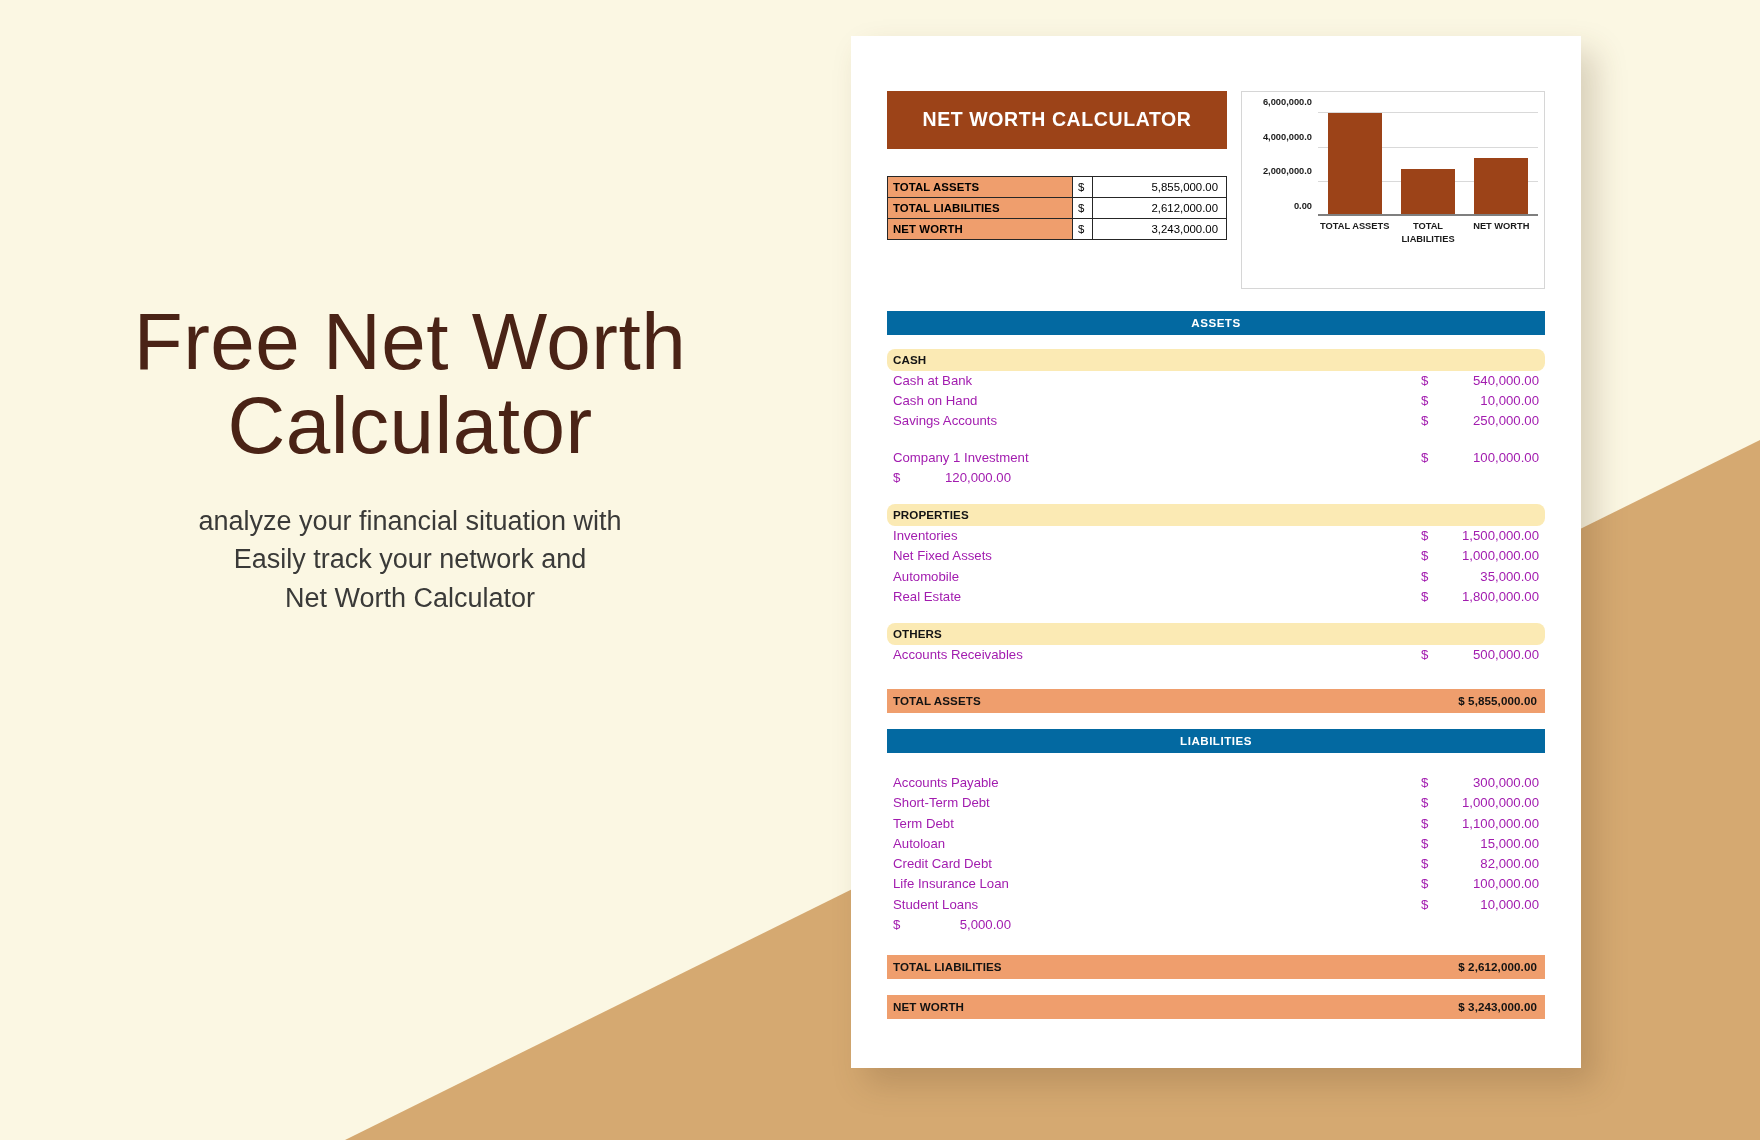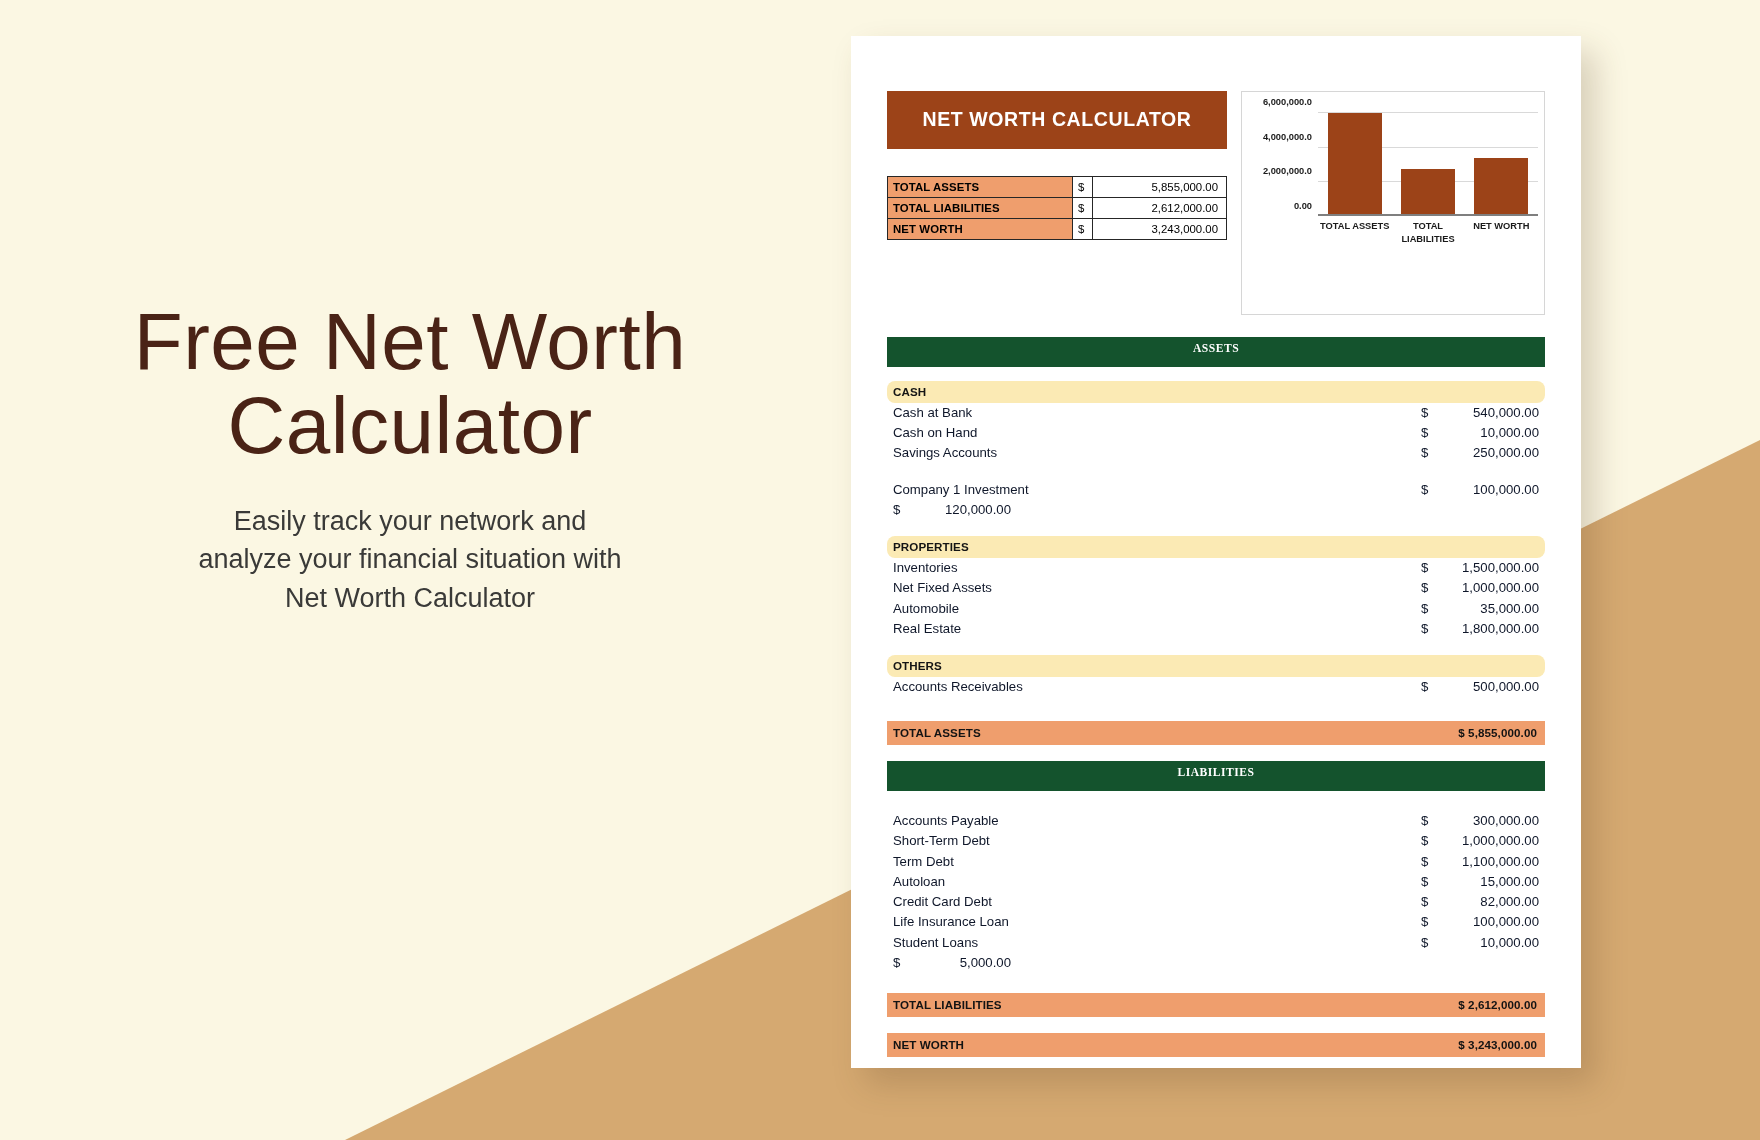--- a/index.html
+++ b/index.html
@@ -98,21 +98,21 @@
     letter-spacing: 0.1px;
     width: 185px;
   }
   #summary-table td.cur { width: 20px; text-align: left; }
   #summary-table td.amt { text-align: right; padding-right: 8px; }
 
   
   #chart-box {
     margin-left: 14px;
     flex: 1 1 auto;
-    height: 224px;
+    height: 198px;
     border: 1px solid #d6d6d6;
     background: #fff;
     position: relative;
   }
   #chart-inner {
     position: absolute;
     left: 0; top: 10px; right: 4px; bottom: 4px;
   }
   .y-labels {
     position: absolute;
@@ -166,43 +166,42 @@
     font-size: 9.3px;
     font-weight: bold;
     color: #1a1a1a;
     line-height: 1.35;
   }
 
   
   #sheet { margin-top: 22px; }
 
   .section-banner {
-    background: #14532d;
+    background: #0369a1;
     color: #fff;
     font-size: 11.6px;
     font-weight: bold;
     letter-spacing: 0.5px;
     text-align: center;
-    padding: 5px 0 12px 0;
-    font-family: Liberation Serif, serif;
+    padding: 5px 0 6px 0;
   }
   .group-head {
     background: #fbeab4;
     font-size: 11.6px;
     font-weight: bold;
     color: #141414;
     padding: 4px 6px 5px 6px;
     letter-spacing: 0.1px;
     border-radius: 8px;
   }
   .line {
     display: flex;
     align-items: center;
     font-size: 13.2px;
-    color: #0f172a;
+    color: #a21caf;
     padding: 1px 6px 1px 6px;
     line-height: 1.38;
   }
   .line .nm { flex: 1 1 auto; }
   .line .cur { width: 16px; text-align: left; flex: 0 0 16px; }
   .line .amt { width: 102px; text-align: right; flex: 0 0 102px; }
 
   .total-row {
     background: #ef9e6d;
     display: flex;
@@ -227,22 +226,22 @@
   <rect x="0" y="0" width="1760" height="1140" fill="#fbf7e3"></rect>
   <polygon points="1760,440 1760,1140 345,1140" fill="#d5a971"></polygon>
 </svg>
 
 <div id="promo">
   <div id="promo-title">
     <div>Free Net Worth</div>
     <div>Calculator</div>
   </div>
   <div id="promo-sub">
+    <div>analyze your financial situation with</div>
     <div>Easily track your network and</div>
-    <div>analyze your financial situation with</div>
     <div>Net Worth Calculator</div>
   </div>
 </div>
 
 <div id="doc-card">
 
   <div class="top-row">
 
     <div id="summary-col">
       <div id="title-banner">NET WORTH CALCULATOR</div>

